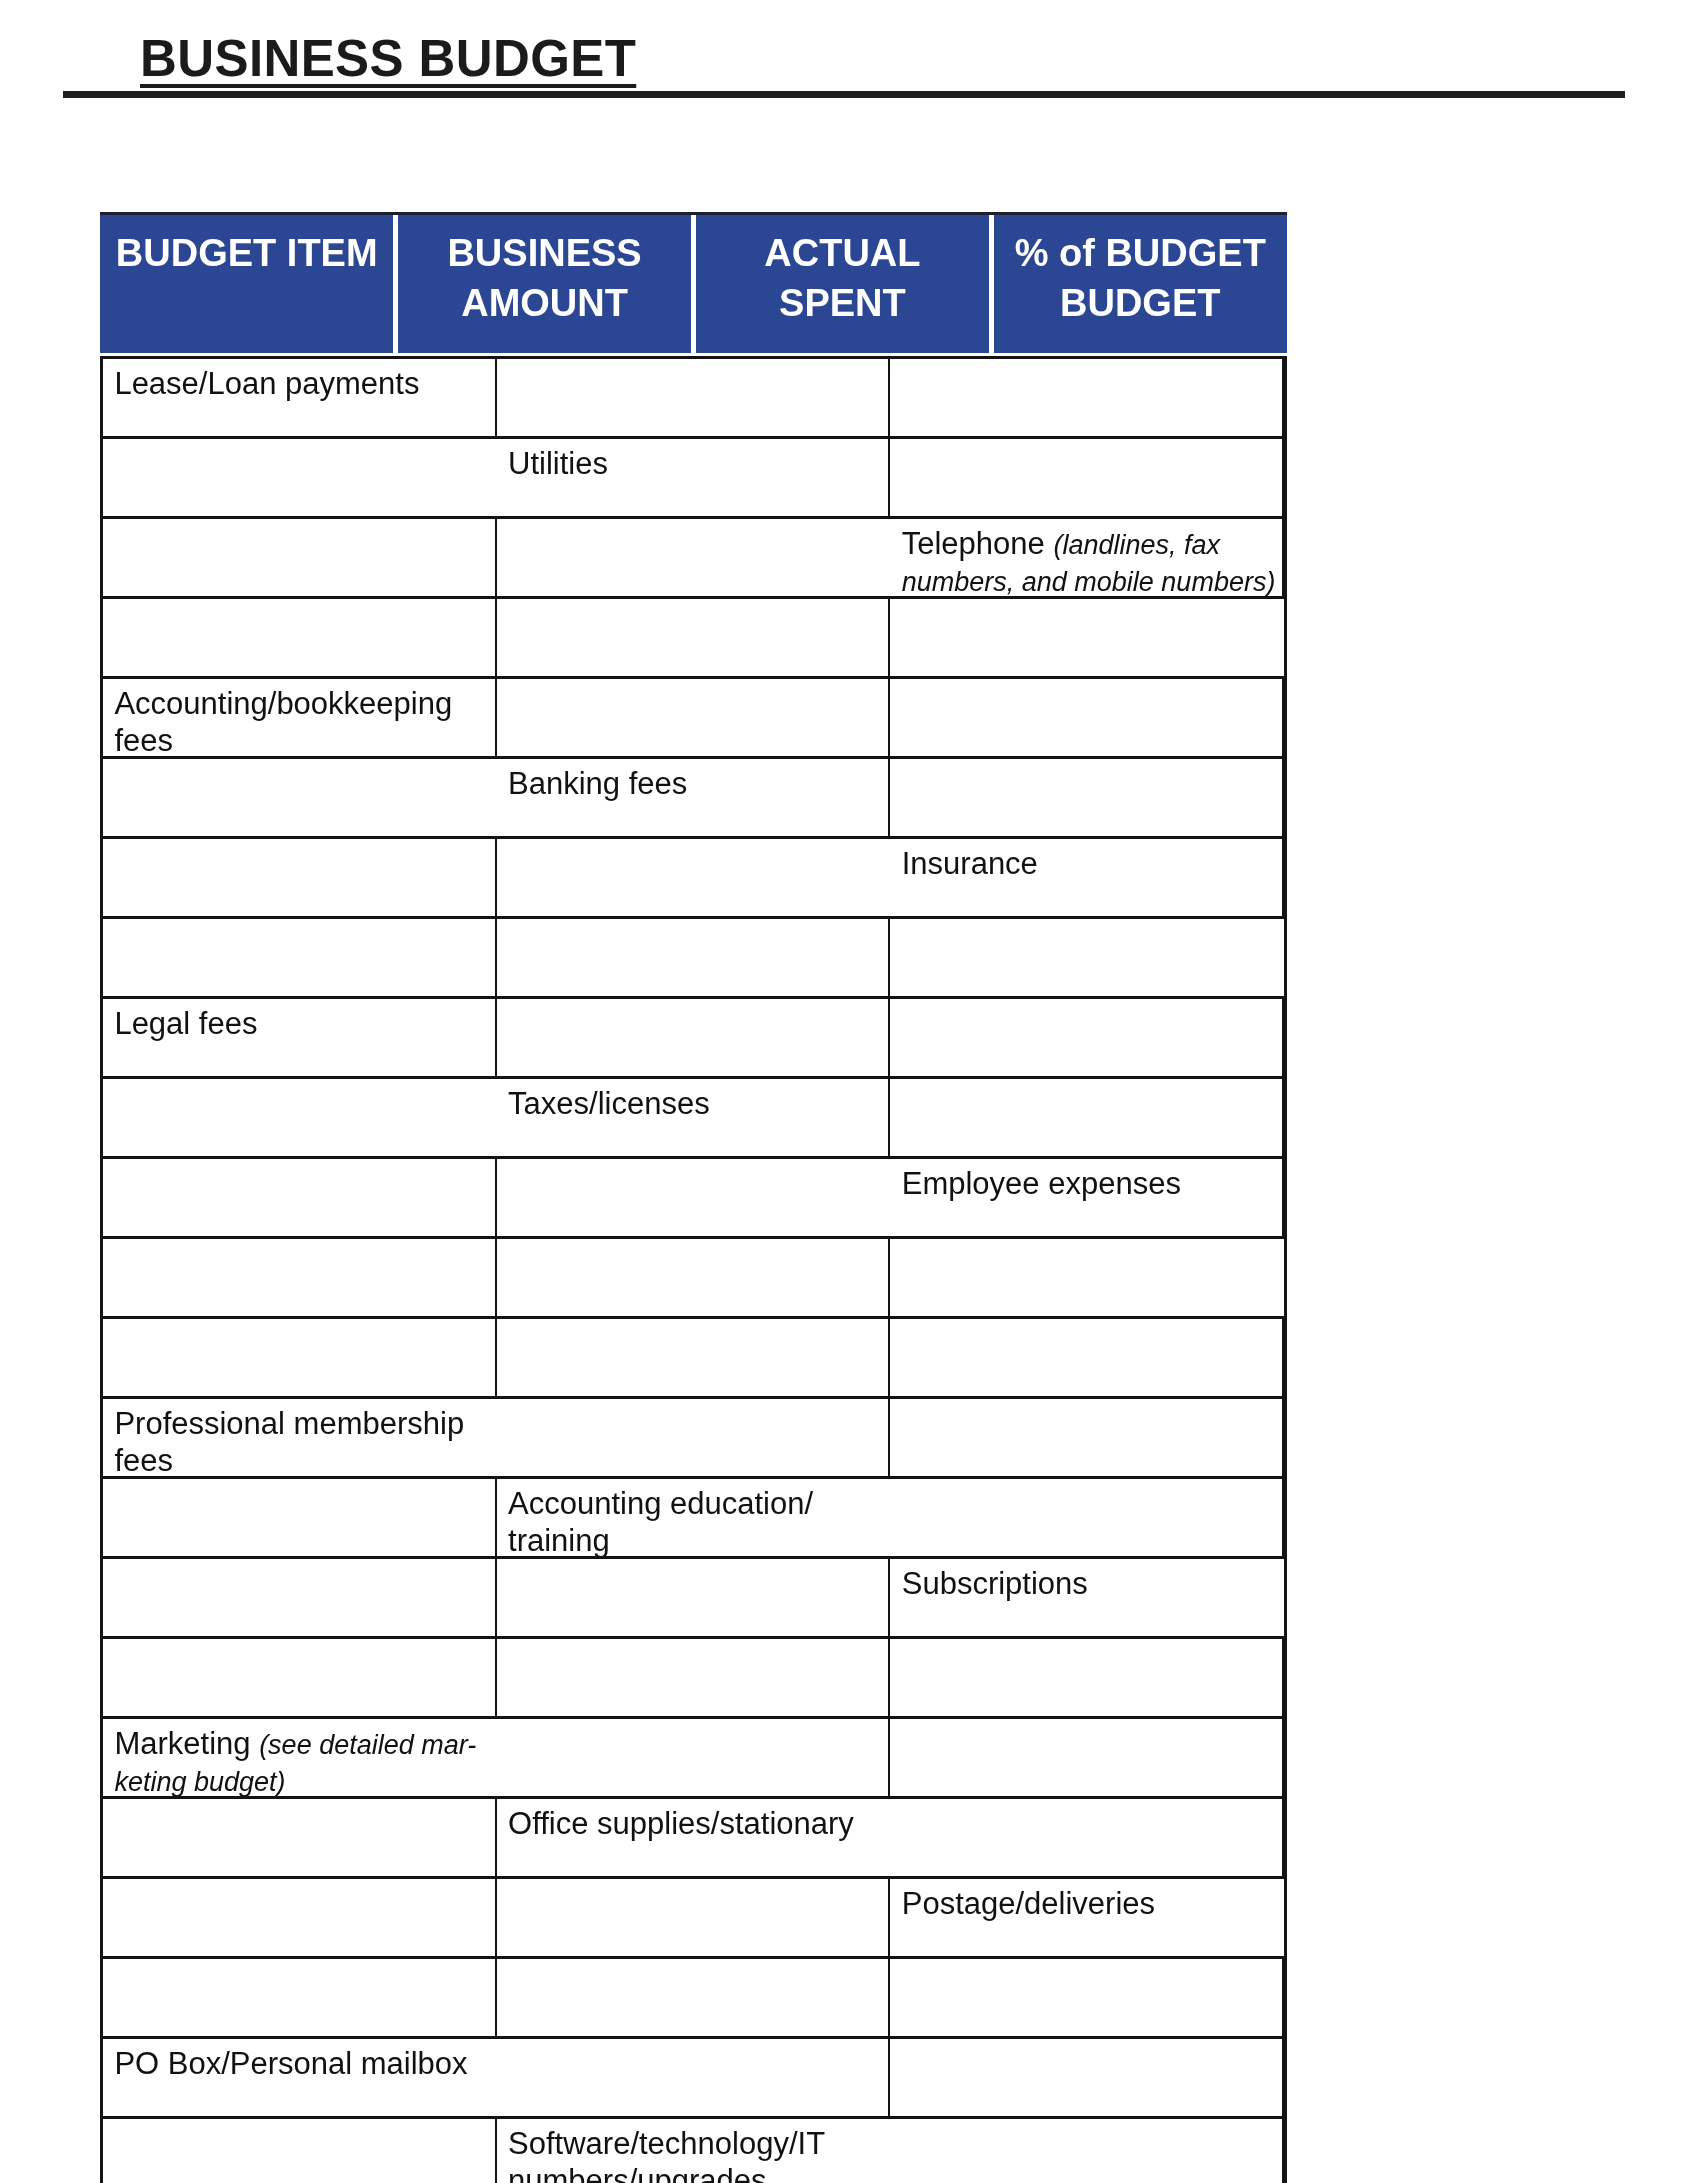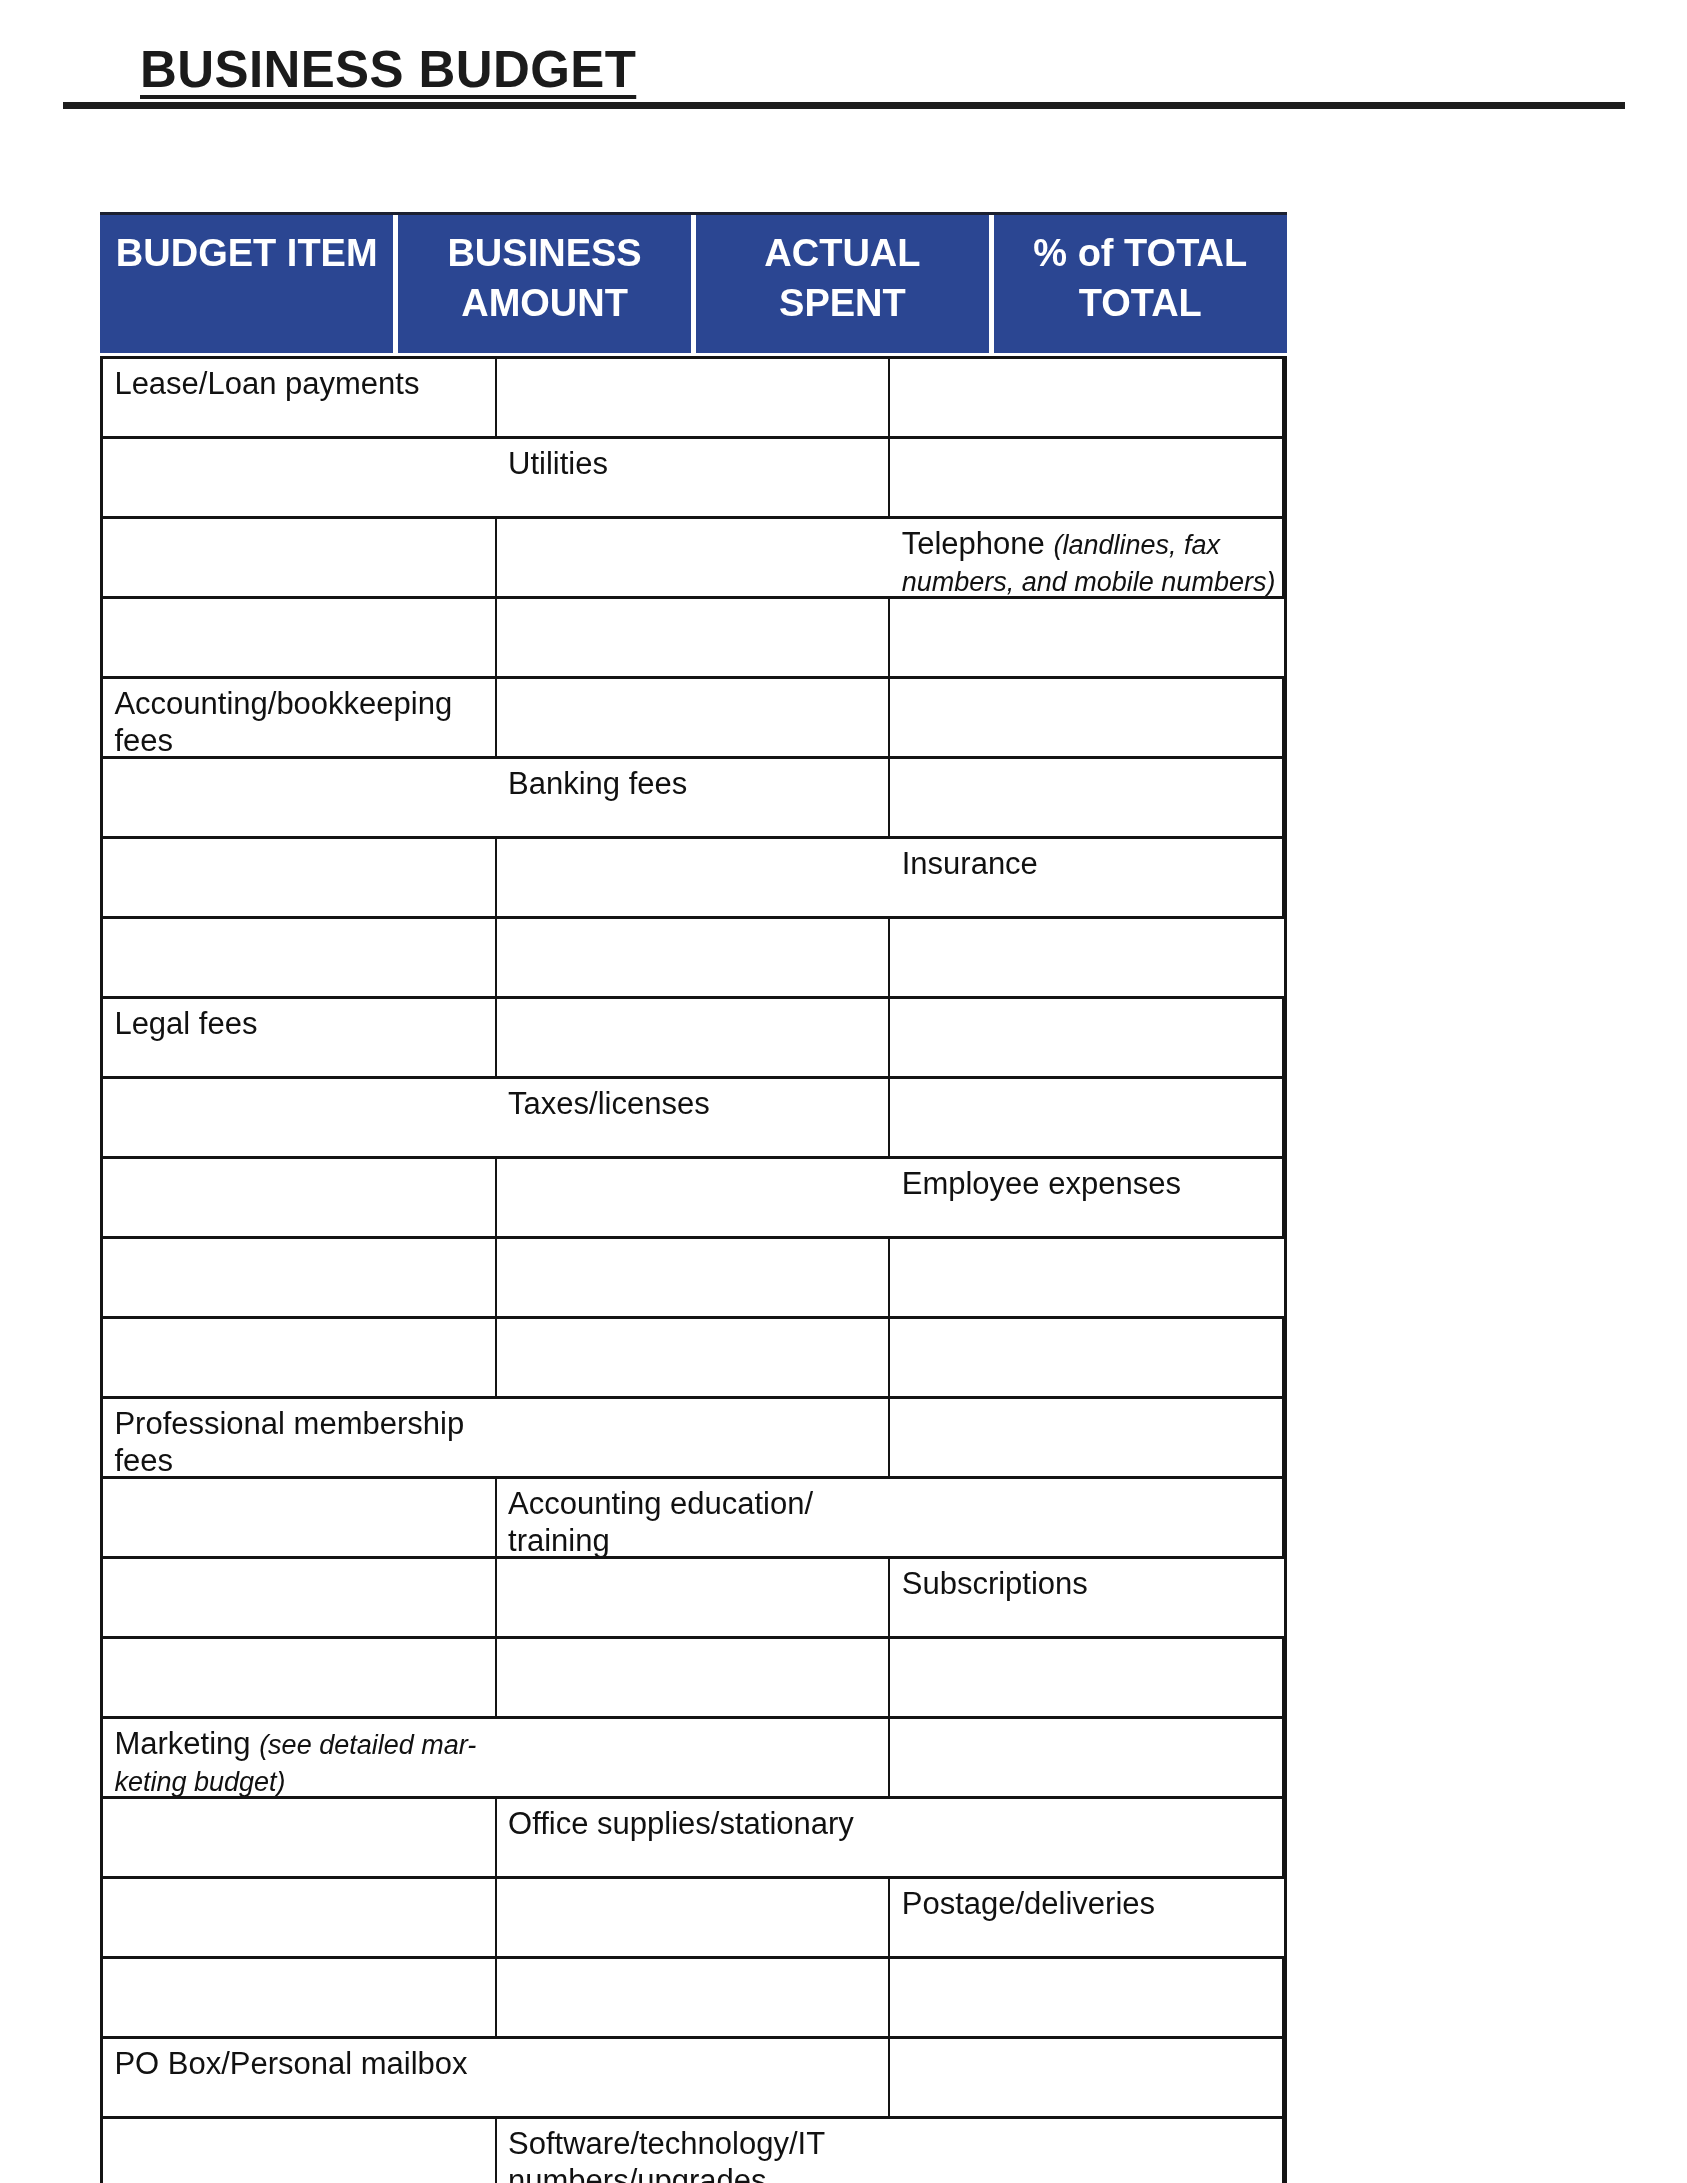--- a/index.html
+++ b/index.html
@@ -6,21 +6,21 @@
   html, body { margin: 0; padding: 0; background: #ffffff; }
   body {
     width: 1687px; height: 2184px;
     font-family: "Liberation Sans", sans-serif;
     color: #161616;
   }
   .page { position: relative; width: 1687px; height: 2184px; background: #fff; overflow: hidden; }
 
   
   .title-block {
-    position: absolute; left: 63px; top: 42px; width: 1562px;
+    position: absolute; left: 63px; top: 31px; width: 1562px;
     border-bottom: 7.9px solid #1d1d1d; padding-bottom: 3.5px;
   }
   .page-title {
     margin: 0 0 0 77px;
     font-size: 51px; font-weight: bold; letter-spacing: 0.4px;
     color: #1b1b1b;
     text-decoration: underline;
     text-decoration-thickness: 4.4px;
     text-underline-offset: 7.9px;
     line-height: 1.1;
@@ -68,21 +68,21 @@
   <div class="title-block">
     <h1 class="page-title">BUSINESS BUDGET</h1>
   </div>
 
   <div class="budget-table">
 
     <div class="thead">
       <div class="th">BUDGET ITEM</div>
       <div class="th">BUSINESS AMOUNT</div>
       <div class="th">ACTUAL SPENT</div>
-      <div class="th">% of TOTAL TOTAL</div>
+      <div class="th">% of BUDGET BUDGET</div>
     </div>
 
     <div class="tbody">
   <div class="td label-cell"><span class="item">Lease/Loan payments</span> <span class="note"></span></div>
   <div class="td fill-cell"></div>
   <div class="td fill-cell"></div>
   <div class="td fill-cell"></div>
 
   <div class="td label-cell"><span class="item">Utilities</span> <span class="note"></span></div>
   <div class="td fill-cell"></div>

